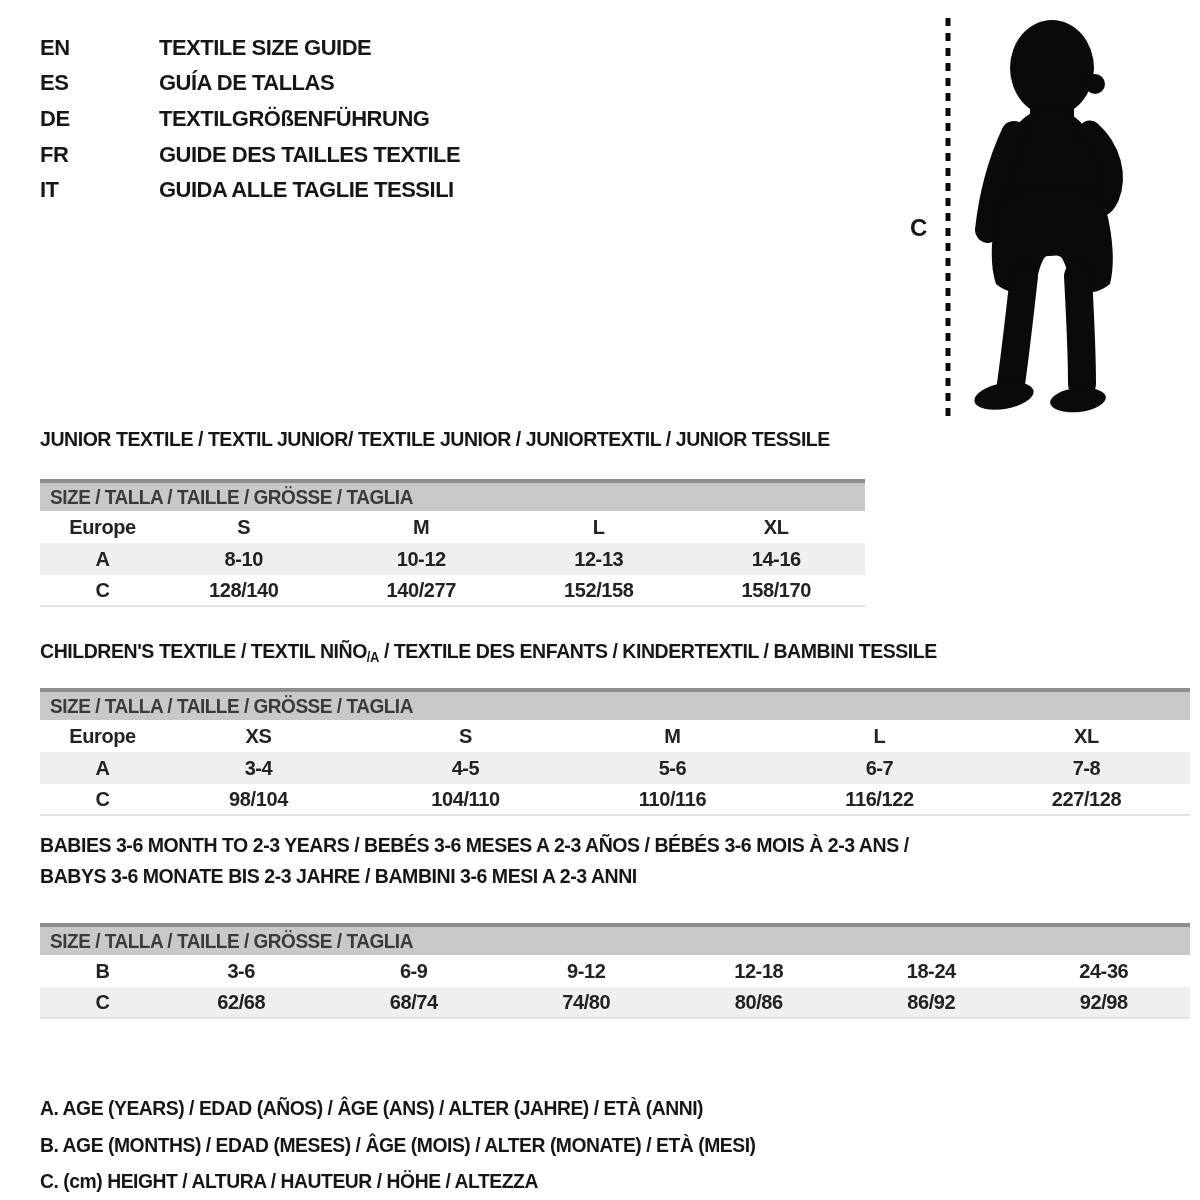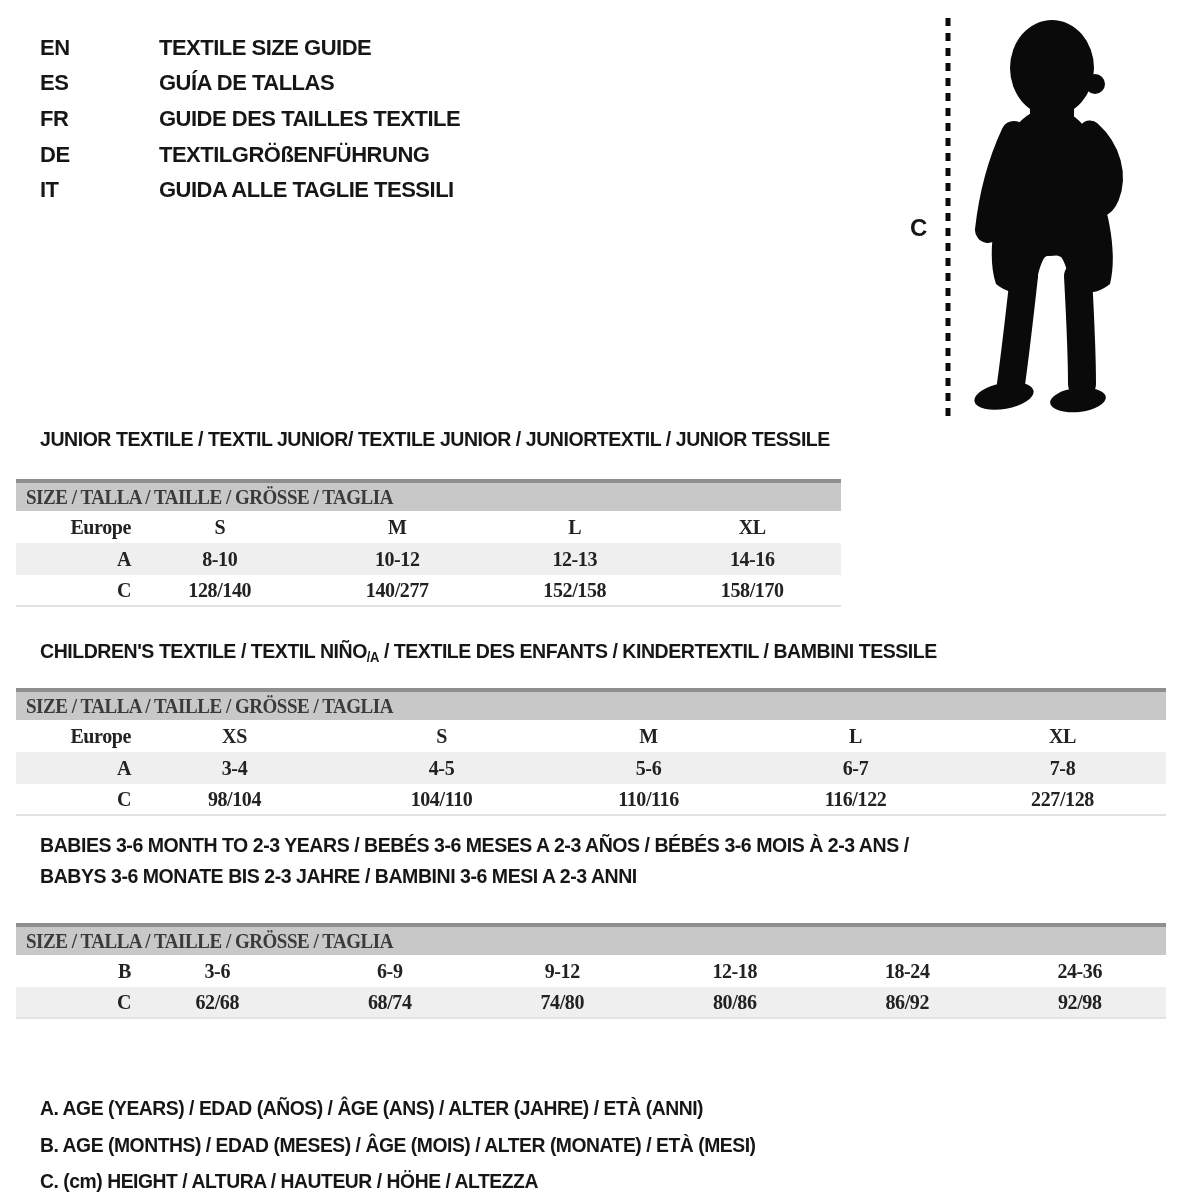--- a/index.html
+++ b/index.html
@@ -22,31 +22,31 @@
   .measure-label{position:absolute;left:12px;top:200px;font-size:24px;font-weight:bold;}
   .sil{fill:var(--silhouette,#0a0a0a);}
   .sil-stroke{stroke:var(--silhouette,#0a0a0a);fill:none;}
 
   
   .sec-title{position:absolute;left:40px;font-size:21px;font-weight:bold;letter-spacing:-0.5px;
              white-space:nowrap;transform:scaleX(0.93);transform-origin:0 50%;line-height:26px;}
   .sec-title .sub{font-size:14px;vertical-align:-4px;}
 
   
-  .sizetable{position:absolute;left:16px;font-family:Liberation Serif, serif;}
+  .sizetable{position:absolute;left:40px;}
   .band{height:32px;background:var(--band,#c8c8c8);border-top:4px solid var(--band_edge,#8e8e8e);
         display:flex;align-items:center;padding-left:10px;}
   .band-label{font-size:20px;font-weight:bold;color:#3a3a3a;letter-spacing:-0.5px;white-space:nowrap;
         display:inline-block;transform:scaleX(0.95);transform-origin:0 50%;}
   .trow{display:grid;height:32px;align-items:center;}
   .t4 .trow{grid-template-columns:115px repeat(4,1fr);}
   .t5 .trow{grid-template-columns:115px repeat(5,1fr);}
   .t6 .trow{grid-template-columns:115px repeat(6,1fr);}
   .cell{text-align:center;font-size:20px;font-weight:bold;color:var(--table_ink,#222);letter-spacing:-0.4px;}
-  .rowlabel{text-align:right;padding-left:10px;}
+  .rowlabel{text-align:center;padding-left:10px;}
   .shade{background:var(--shade,#efefef);}
   .tend{border-bottom:2px solid var(--rule,#e3e3e3);}
 
   
   .legend{position:absolute;left:40px;top:1090px;}
   .legend-line{height:36.5px;display:flex;align-items:center;font-size:21px;font-weight:bold;
         letter-spacing:-0.5px;white-space:nowrap;transform:scaleX(0.92);transform-origin:0 50%;}
 </style>
 </head>
 <body>
@@ -54,26 +54,26 @@
 <div class="lang-block">
   <div class="lang-row">
     <span class="lang-code">EN</span>
     <span class="lang-title">TEXTILE SIZE GUIDE</span>
   </div>
   <div class="lang-row">
     <span class="lang-code">ES</span>
     <span class="lang-title">GUÍA DE TALLAS</span>
   </div>
   <div class="lang-row">
+    <span class="lang-code">DE</span>
+    <span class="lang-title">TEXTILGRÖßENFÜHRUNG</span>
+  </div>
+  <div class="lang-row">
     <span class="lang-code">FR</span>
     <span class="lang-title">GUIDE DES TAILLES TEXTILE</span>
-  </div>
-  <div class="lang-row">
-    <span class="lang-code">DE</span>
-    <span class="lang-title">TEXTILGRÖßENFÜHRUNG</span>
   </div>
   <div class="lang-row">
     <span class="lang-code">IT</span>
     <span class="lang-title">GUIDA ALLE TAGLIE TESSILI</span>
   </div>
 </div>
 
 <div class="figure">
   <span class="measure-label">C</span>
   <svg width="260" height="406" viewBox="0 0 260 406" aria-hidden="true">

